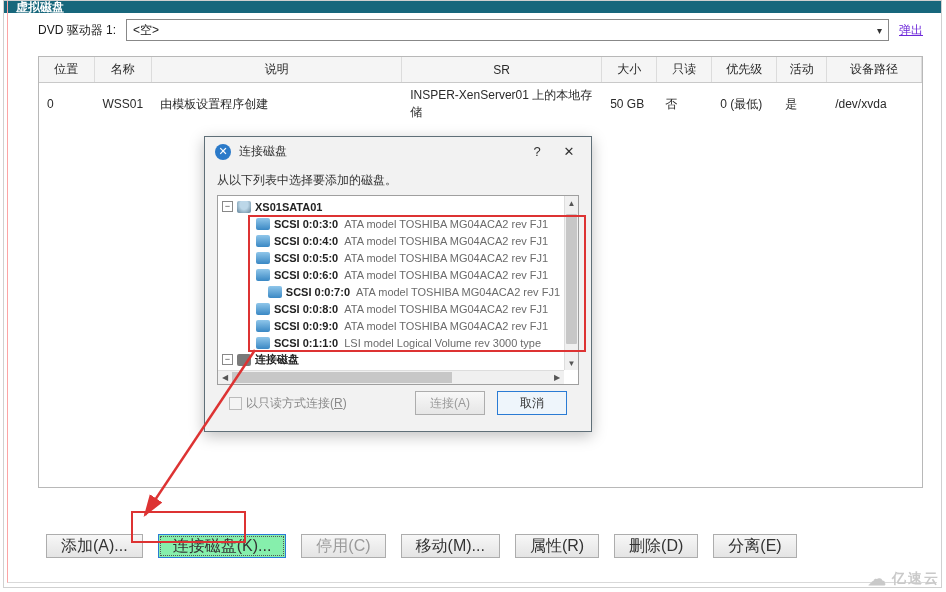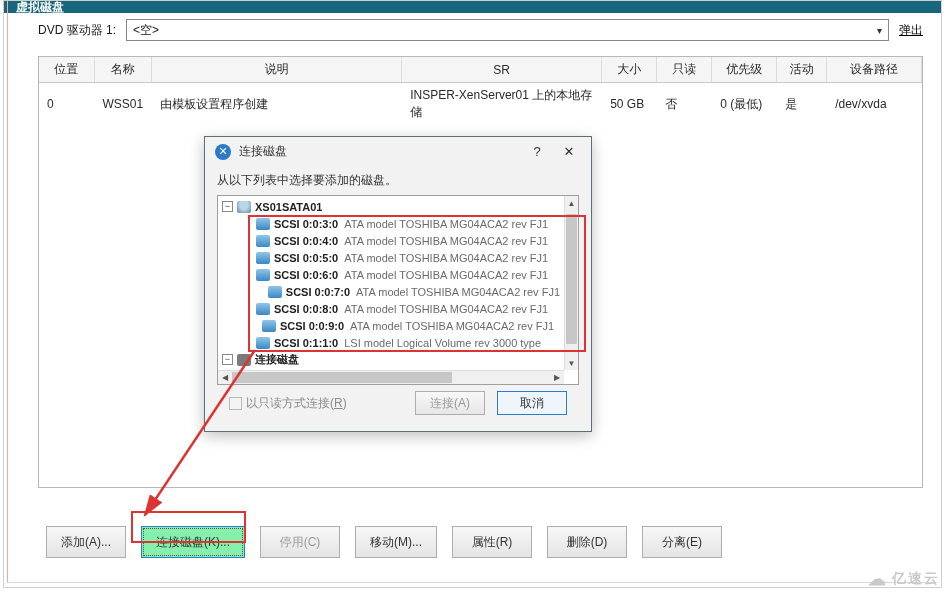--- a/index.html
+++ b/index.html
@@ -9,29 +9,29 @@
   .inner-frame { position:absolute; left:3px; top:0; right:4px; bottom:4px; border-left:1px solid #fca5a5; border-bottom:1px solid #d9d9d9; }
 
   .title-bar { background:#17677c; color:#fff; height:12px; line-height:12px; padding-left:12px; font-size:12px; font-weight:bold; overflow:hidden; }
 
   .content { position:absolute; left:30px; right:14px; top:18px; bottom:48px; }
 
   .dvd-row { display:flex; align-items:center; gap:10px; font-size:12px; color:#1a1a1a; margin-bottom:15px; }
   .dvd-label { white-space:nowrap; }
   .dvd-select { flex:1; height:22px; border:1px solid #888; font-size:12px; padding:0 6px; display:flex; align-items:center; justify-content:space-between; background:#fff; }
   .dvd-select .chev { font-size:10px; color:#333; }
-  .popout-link { color:#000000; text-decoration:underline; font-size:12px; cursor:pointer; }
+  .popout-link { color:#6d28d9; text-decoration:underline; font-size:12px; cursor:pointer; }
 
   .grid-wrap { border:1px solid #b8b8b8; height:432px; background:#fff; position:relative; }
   table.grid { width:100%; border-collapse:collapse; font-size:12px; color:#2a2a2a; }
   table.grid th { background:#f5f5f5; border-bottom:1px solid #c9c9c9; border-right:1px solid #dcdcdc; padding:4px 8px; text-align:center; font-weight:normal; height:22px; }
   table.grid td { padding:4px 8px; border-right:1px solid transparent; height:22px; }
 
   .action-bar { position:absolute; left:38px; bottom:24px; display:flex; gap:15px; }
-  .action-btn { min-width:80px; height:32px; padding:0 14px; font-size:12px; border:1px solid #adadad; background:linear-gradient(#f7f7f7,#e4e4e4); color:#333; display:flex; align-items:center; justify-content:center; cursor:pointer; }
+  .action-btn { min-width:80px; height:24px; padding:0 14px; font-size:16px; border:1px solid #adadad; background:linear-gradient(#f7f7f7,#e4e4e4); color:#333; display:flex; align-items:center; justify-content:center; cursor:pointer; }
   .action-btn.disabled { color:#9a9a9a; }
   .action-btn.focus { border:1px solid #2a7bd4; outline:1px dotted #555; outline-offset:-3px; background:#86efac; }
 
   .highlight-box-btn { position:absolute; border:2px solid #d33; pointer-events:none; }
 
   
   .dialog { position:absolute; left:204px; top:136px; width:388px; background:#f2f2f2; border:1px solid #5f6f78; box-shadow:0 4px 14px rgba(0,0,0,.25); }
   .dlg-title { display:flex; align-items:center; gap:8px; padding:6px 10px; font-size:12px; color:#333; }
   .dlg-title .spacer { flex:1; }
   .dlg-icon { width:16px; height:16px; background:#2b7ac9; border-radius:50%; display:flex; align-items:center; justify-content:center; color:#fff; font-size:11px; }
@@ -179,21 +179,21 @@
             <div class="tree-row" style="padding-left: 34px; justify-content: flex-end;">
               <span class="drive-ico disk"></span>
               <span class="label">SCSI 0:0:7:0</span>
               <span class="desc">ATA model TOSHIBA MG04ACA2 rev FJ1</span>
             </div>
             <div class="tree-row" style="padding-left: 34px;">
               <span class="drive-ico disk"></span>
               <span class="label">SCSI 0:0:8:0</span>
               <span class="desc">ATA model TOSHIBA MG04ACA2 rev FJ1</span>
             </div>
-            <div class="tree-row" style="padding-left: 34px; justify-content: center;">
+            <div class="tree-row" style="padding-left: 34px;">
               <span class="drive-ico disk"></span>
               <span class="label">SCSI 0:0:9:0</span>
               <span class="desc">ATA model TOSHIBA MG04ACA2 rev FJ1</span>
             </div>
             <div class="tree-row" style="padding-left: 34px;">
               <span class="drive-ico disk"></span>
               <span class="label">SCSI 0:1:1:0</span>
               <span class="desc">LSI model Logical Volume rev 3000 type</span>
             </div>
           </div>

